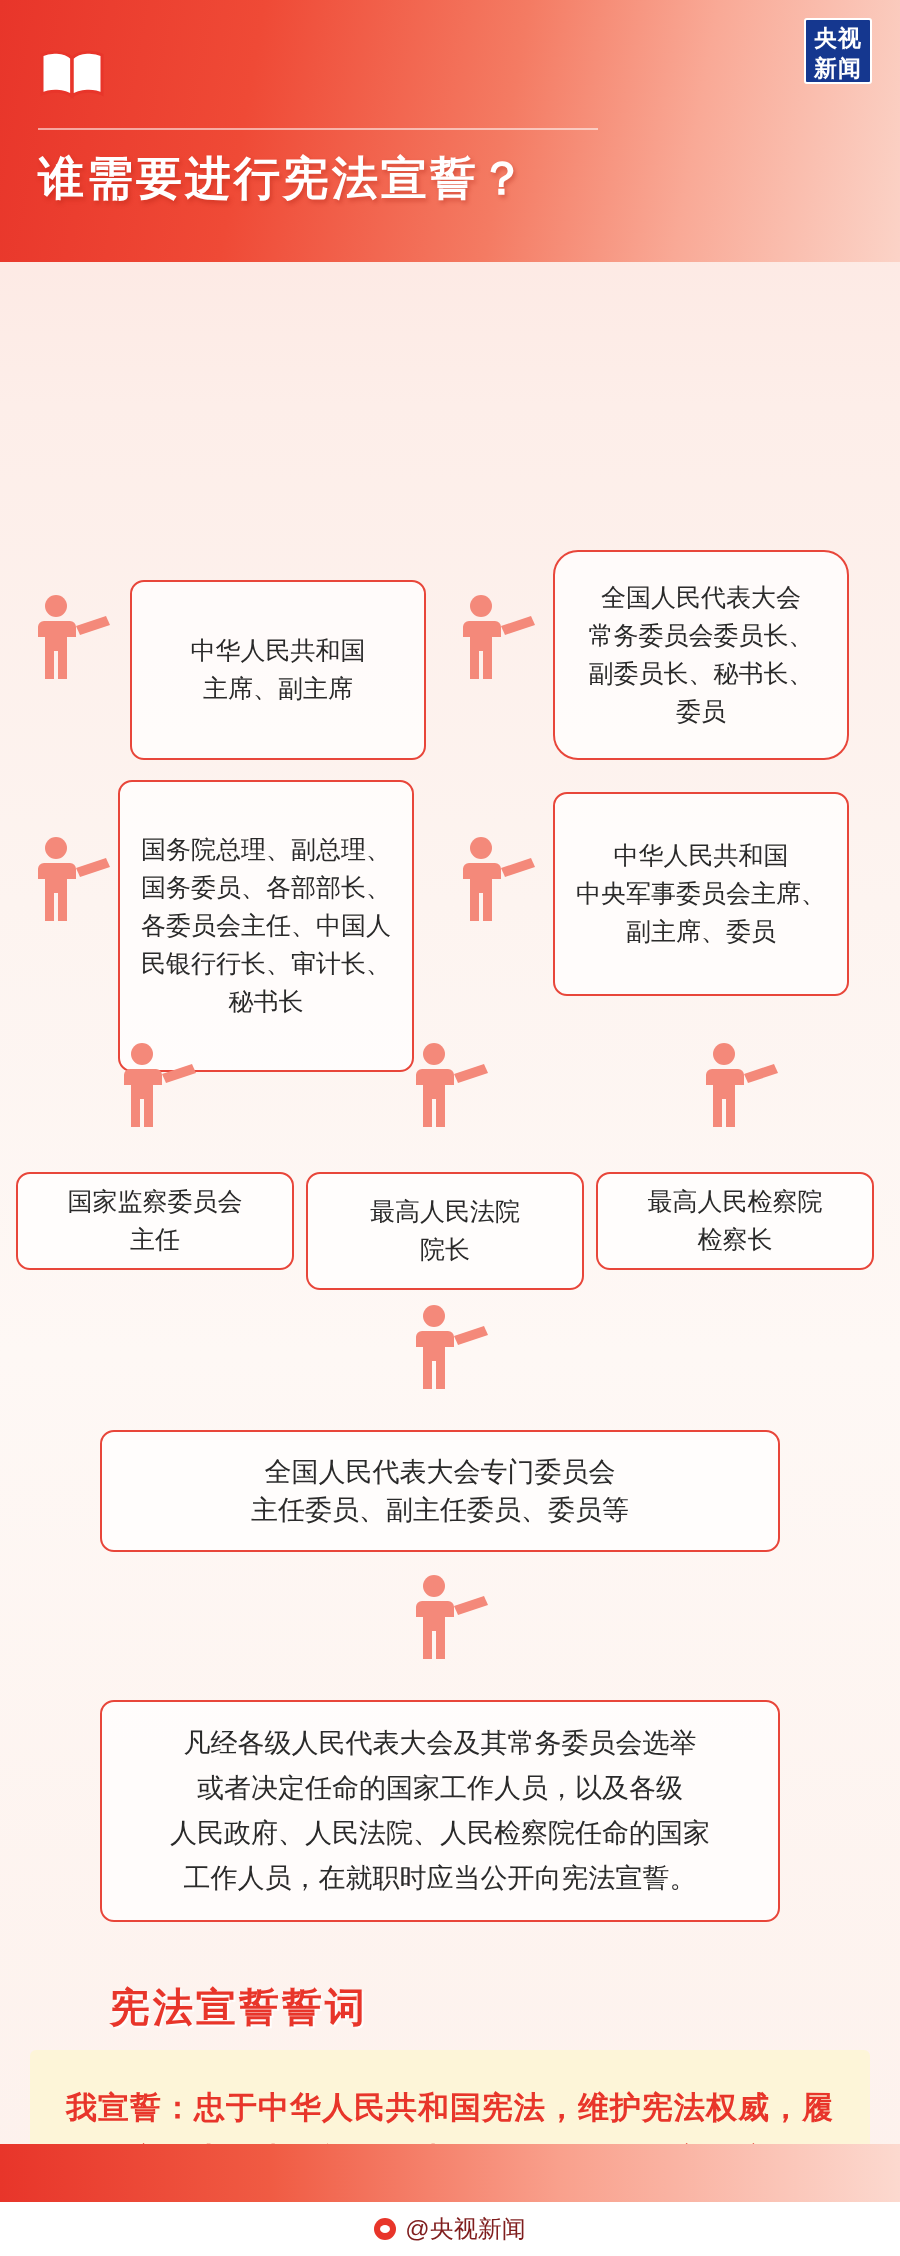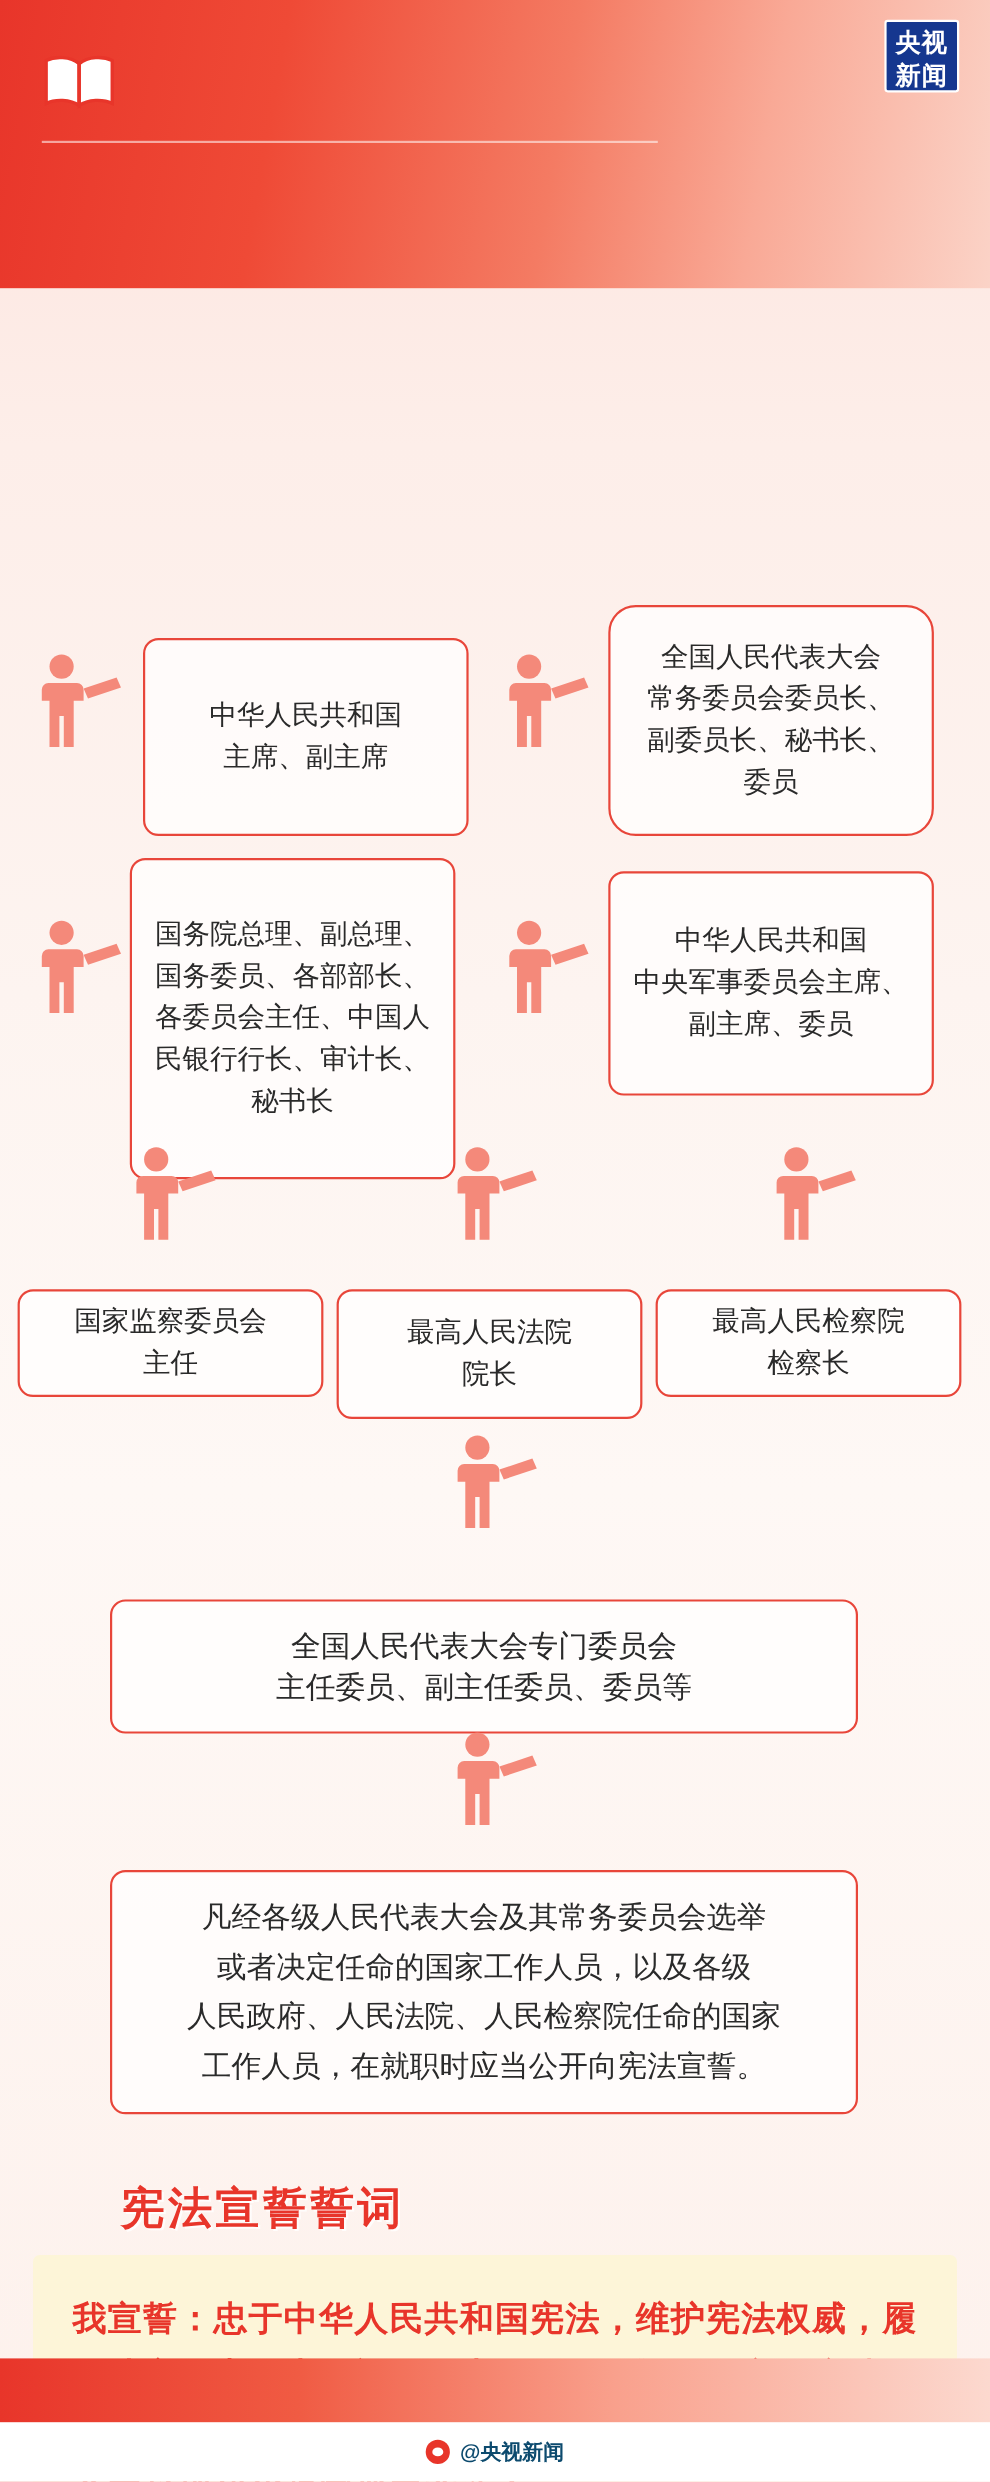--- a/index.html
+++ b/index.html
@@ -190,24 +190,23 @@
     position: relative;
   }
   .weibo-icon::after {
     content: "";
     position: absolute; left: 6px; top: 7px;
     width: 10px; height: 8px;
     border-radius: 50%;
     background: #ffffff;
   }
   .footer-text {
-    color: #0c4a6e;
-    font-size: 19px;
+    color: #7f1d1d;
+    font-size: 24px;
     font-family: "Liberation Sans", sans-serif;
-    font-weight: bold;
   }
 </style>
 </head>
 <body>
 
 <div class="page">
 
   <div class="header">
     <div class="logo-badge">
       <div>央视</div>
@@ -218,20 +217,21 @@
       <span class="book-icon">
         <svg width="68" height="52" viewBox="0 0 68 52">
           <path d="M34 10 C26 3,12 3,4 7 L4 46 C12 42,26 42,34 48 Z" fill="#ffffff" stroke="#e8352a" stroke-width="3"></path>
           <path d="M34 10 C42 3,56 3,64 7 L64 46 C56 42,42 42,34 48 Z" fill="#ffffff" stroke="#e8352a" stroke-width="3"></path>
           <line x1="34" y1="10" x2="34" y2="48" stroke="#e8352a" stroke-width="3"></line>
         </svg>
       </span>
     </div>
 
     <div class="hr-line"></div>
+    <div class="headline">谁需要进行宪法宣誓？</div>
   </div>
 
   <div class="content">
 
     <span class="person p1a">
       <svg width="96" height="92" viewBox="0 0 96 92">
         <circle cx="34" cy="14" r="11" fill="#f4897a"></circle>
         <path d="M22 29 h26 a6 6 0 0 1 6 6 v10 h-9 v42 h-9 V59 h-4 v28 h-9 V45 h-7 v-10 a6 6 0 0 1 6 -6 z" fill="#f4897a"></path>
         <path d="M54 34 l30 -10 l4 9 l-30 10 z" fill="#f4897a"></path>
       </svg>
@@ -320,21 +320,21 @@
     </div>
 
     <span class="person p4">
       <svg width="96" height="92" viewBox="0 0 96 92">
         <circle cx="34" cy="14" r="11" fill="#f4897a"></circle>
         <path d="M22 29 h26 a6 6 0 0 1 6 6 v10 h-9 v42 h-9 V59 h-4 v28 h-9 V45 h-7 v-10 a6 6 0 0 1 6 -6 z" fill="#f4897a"></path>
         <path d="M54 34 l30 -10 l4 9 l-30 10 z" fill="#f4897a"></path>
       </svg>
     </span>
     <div class="r4">
-      <div class="box" style="white-space:pre-line;height:100%;font-size:27px;margin-top:24px;">全国人民代表大会专门委员会
+      <div class="box" style="white-space:pre-line;height:100%;font-size:27px;">全国人民代表大会专门委员会
 主任委员、副主任委员、委员等</div>
     </div>
 
     <span class="person p5">
       <svg width="96" height="92" viewBox="0 0 96 92">
         <circle cx="34" cy="14" r="11" fill="#f4897a"></circle>
         <path d="M22 29 h26 a6 6 0 0 1 6 6 v10 h-9 v42 h-9 V59 h-4 v28 h-9 V45 h-7 v-10 a6 6 0 0 1 6 -6 z" fill="#f4897a"></path>
         <path d="M54 34 l30 -10 l4 9 l-30 10 z" fill="#f4897a"></path>
       </svg>
     </span>

